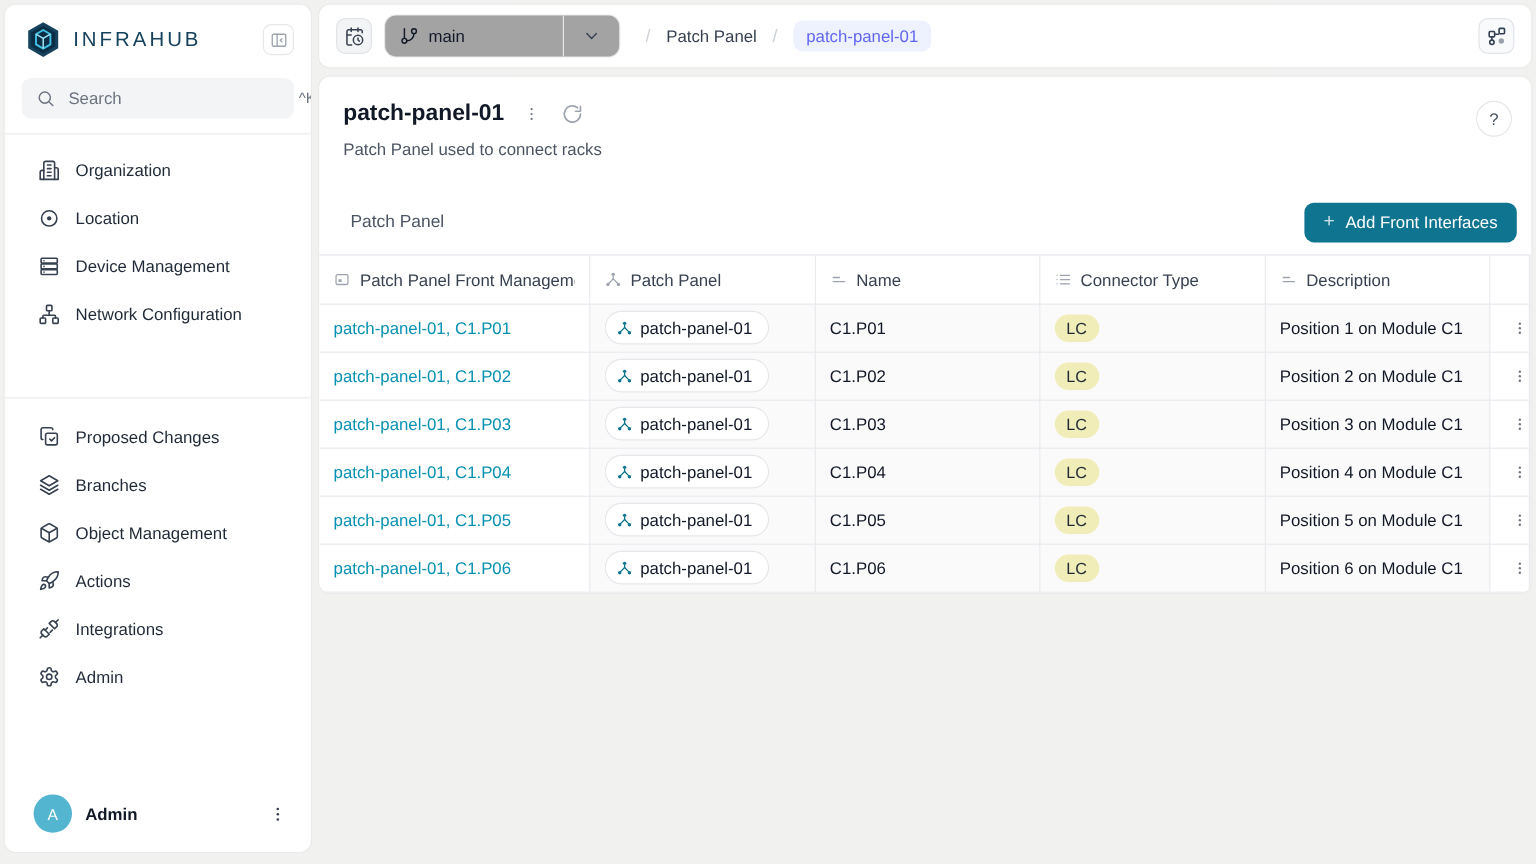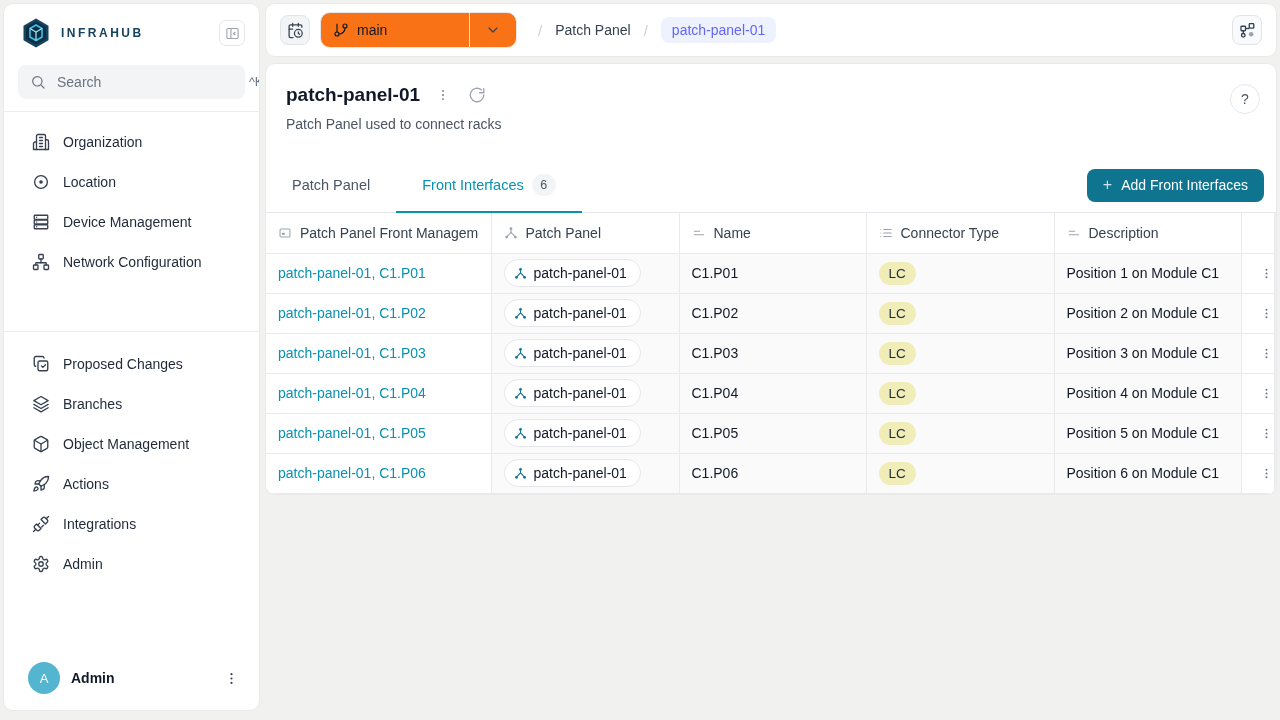--- a/index.html
+++ b/index.html
@@ -16,21 +16,21 @@
   svg { display:block; }
   .icn { fill:none; stroke:currentColor; stroke-width:1.8; stroke-linecap:round; stroke-linejoin:round; }
 
   
   .sidebar {
     width:257px; flex:0 0 257px; height:708px;
     background:#fff; border:1px solid #eaeaea; border-radius:10px;
     display:flex; flex-direction:column; overflow:hidden;
   }
   .logo-row { display:flex; align-items:center; padding:13px 14px 10px 16px; }
-  .brand-name { font-weight:bold; font-size:12px; letter-spacing:2.5px; color:#16425e; margin-left:9px; flex:1; }
+  .brand-name { font-weight:normal; font-size:17px; letter-spacing:2.5px; color:#16425e; margin-left:9px; flex:1; }
   .collapse-btn { width:26px; height:26px; border:1px solid #e5e7eb; border-radius:7px; background:#fff;
     display:flex; align-items:center; justify-content:center; color:#9ca3af; cursor:pointer; }
   .search-box {
     margin:6px 14px 12px; height:34px; background:#f3f4f6; border-radius:8px;
     display:flex; align-items:center; padding:0 12px; gap:9px; color:#6b7280; cursor:text;
   }
   .search-box input { border:none; background:transparent; outline:none; flex:1; font-size:14px;
     font-family:"Liberation Sans", sans-serif; color:#0f172a; }
   .search-box input::placeholder { color:#6b7280; }
   .kbd-hint { font-size:12.5px; color:#6b7280; }
@@ -51,21 +51,21 @@
 
   
   .main { flex:1; display:flex; flex-direction:column; gap:6px; min-width:0; }
   .topbar {
     background:#fff; border:1px solid #eaeaea; border-radius:10px; height:54px; flex:0 0 54px;
     display:flex; align-items:center; padding:0 14px; gap:10px;
   }
   .icon-btn-sq { width:30px; height:30px; border:1px solid #e2e4e8; border-radius:8px; background:#f3f4f6;
     display:flex; align-items:center; justify-content:center; color:#374151; cursor:pointer; }
   .branch-select {
-    height:36px; width:197px; border:1px solid #e5e7eb; border-radius:10px; background:#f97316;
+    height:36px; width:197px; border:1px solid #e5e7eb; border-radius:10px; background:#a3a3a3;
     display:flex; align-items:center; cursor:pointer;
   }
   .branch-select .bs-main { display:flex; align-items:center; gap:8px; padding:0 12px; flex:1; color:#111827; }
   .branch-select .bs-divider { width:1px; height:100%; background:#e5e7eb; }
   .branch-select .bs-caret { width:46px; display:flex; align-items:center; justify-content:center; color:#374151; }
   .crumb-sep { color:#cdd2d9; font-size:15px; padding:0 3px; }
   .crumb { color:#374151; cursor:pointer; }
   .crumb-pill { background:#eef2ff; color:#6366f1; padding:5px 11px; border-radius:8px; cursor:pointer; }
   .topbar-spacer { flex:1; }
 
@@ -375,24 +375,20 @@
       <div class="page-subtitle">Patch Panel used to connect racks</div>
       <button class="help-btn">
         <span>?</span>
       </button>
     </div>
 
     <div class="tabs-row">
       <div class="tab">
         <span>Patch Panel</span>
       </div>
-      <div class="tab active">
-        <span>Front Interfaces</span>
-        <span class="tab-count">6</span>
-      </div>
       <span class="tabs-spacer"></span>
       <button class="add-btn">
         <span class="plus">+</span>
         <span>Add Front Interfaces</span>
       </button>
     </div>
 
     <div class="table-wrap">
       <table class="data">
         <colgroup>

